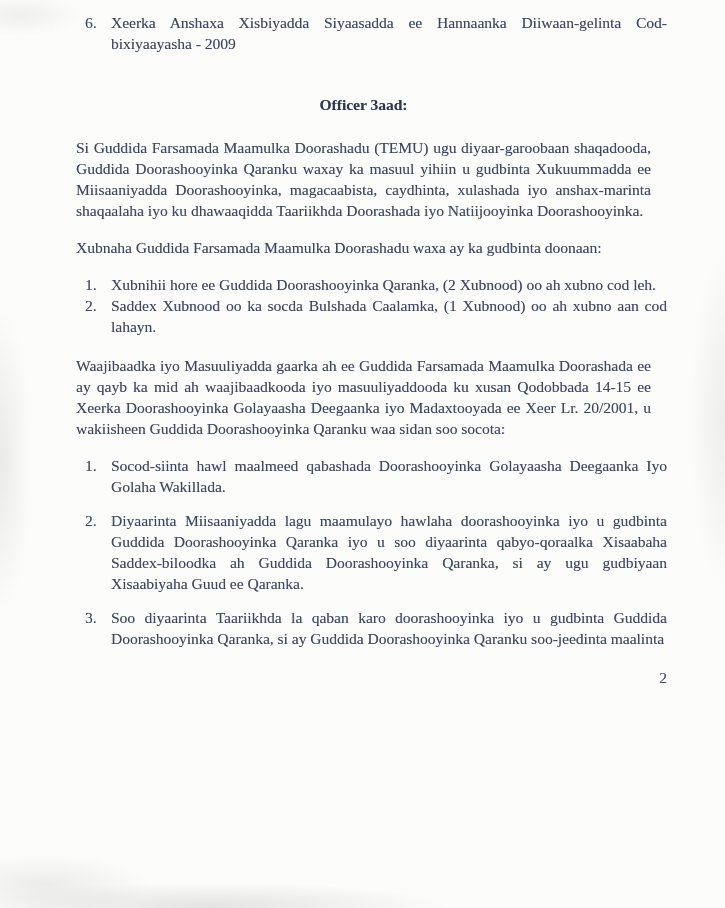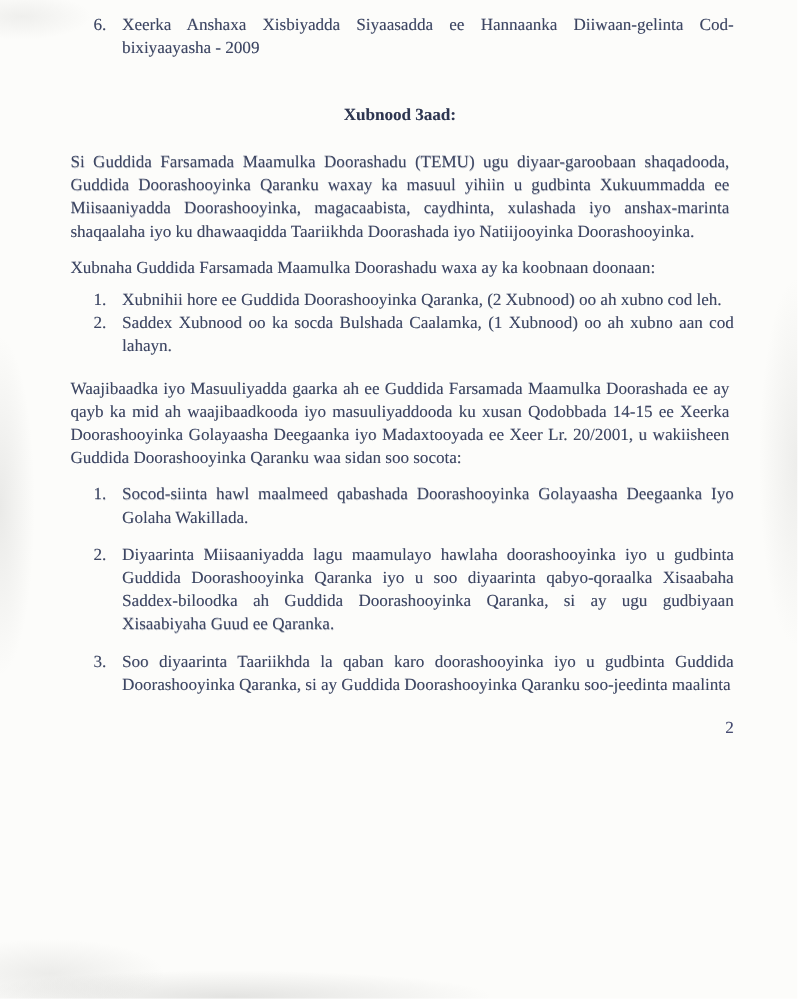--- a/index.html
+++ b/index.html
@@ -46,21 +46,21 @@
     flex: 1 1 auto;
     text-align: justify;
   }
   .section-head {
     text-align: center;
     font-weight: bold;
     color: #2d3550;
   }
   .para {
     text-align: justify;
-    margin: 4px;
+    margin: 16px;
   }
   .head3 { margin-top: 40px; }
   .para3 { margin-top: 22px; }
   .head4 { margin-top: 14px; }
   .lead4 { margin-top: 12px; }
   .list4 { margin-top: 8px; }
   .para4b { margin-top: 10px; }
   .head5 { margin-top: 14px; }
   .lead5 { margin-top: 18px; }
   .list5 { margin-top: 12px; }
@@ -75,25 +75,25 @@
 <body>
 
 <div class="page">
 
   <div class="num-item">
     <span class="num">6.</span>
     <div class="itext">Xeerka Anshaxa Xisbiyadda Siyaasadda ee Hannaanka Diiwaan-gelinta Cod-bixiyaayasha - 2009</div>
   </div>
 
   <div class="section-head head3">
-    <div>Xubnood 3aad:</div>
+    <div>Officer 3aad:</div>
   </div>
   <p class="para para3">Si Guddida Farsamada Maamulka Doorashadu (TEMU) ugu diyaar-garoobaan shaqadooda, Guddida Doorashooyinka Qaranku waxay ka masuul yihiin u gudbinta Xukuummadda ee Miisaaniyadda Doorashooyinka, magacaabista, caydhinta, xulashada iyo anshax-marinta shaqaalaha iyo ku dhawaaqidda Taariikhda Doorashada iyo Natiijooyinka Doorashooyinka.</p>
 
-  <p class="para lead4">Xubnaha Guddida Farsamada Maamulka Doorashadu waxa ay ka koobnaan doonaan:</p>
+  <p class="para lead4">Xubnaha Guddida Farsamada Maamulka Doorashadu waxa ay ka gudbinta doonaan:</p>
   <div class="list4">
     <div class="num-item">
       <span class="num">1.</span>
       <div class="itext">Xubnihii hore ee Guddida Doorashooyinka Qaranka, (2 Xubnood) oo ah xubno cod leh.</div>
     </div>
     <div class="num-item">
       <span class="num">2.</span>
       <div class="itext">Saddex Xubnood oo ka socda Bulshada Caalamka, (1 Xubnood) oo ah xubno aan cod lahayn.</div>
     </div>
   </div>

